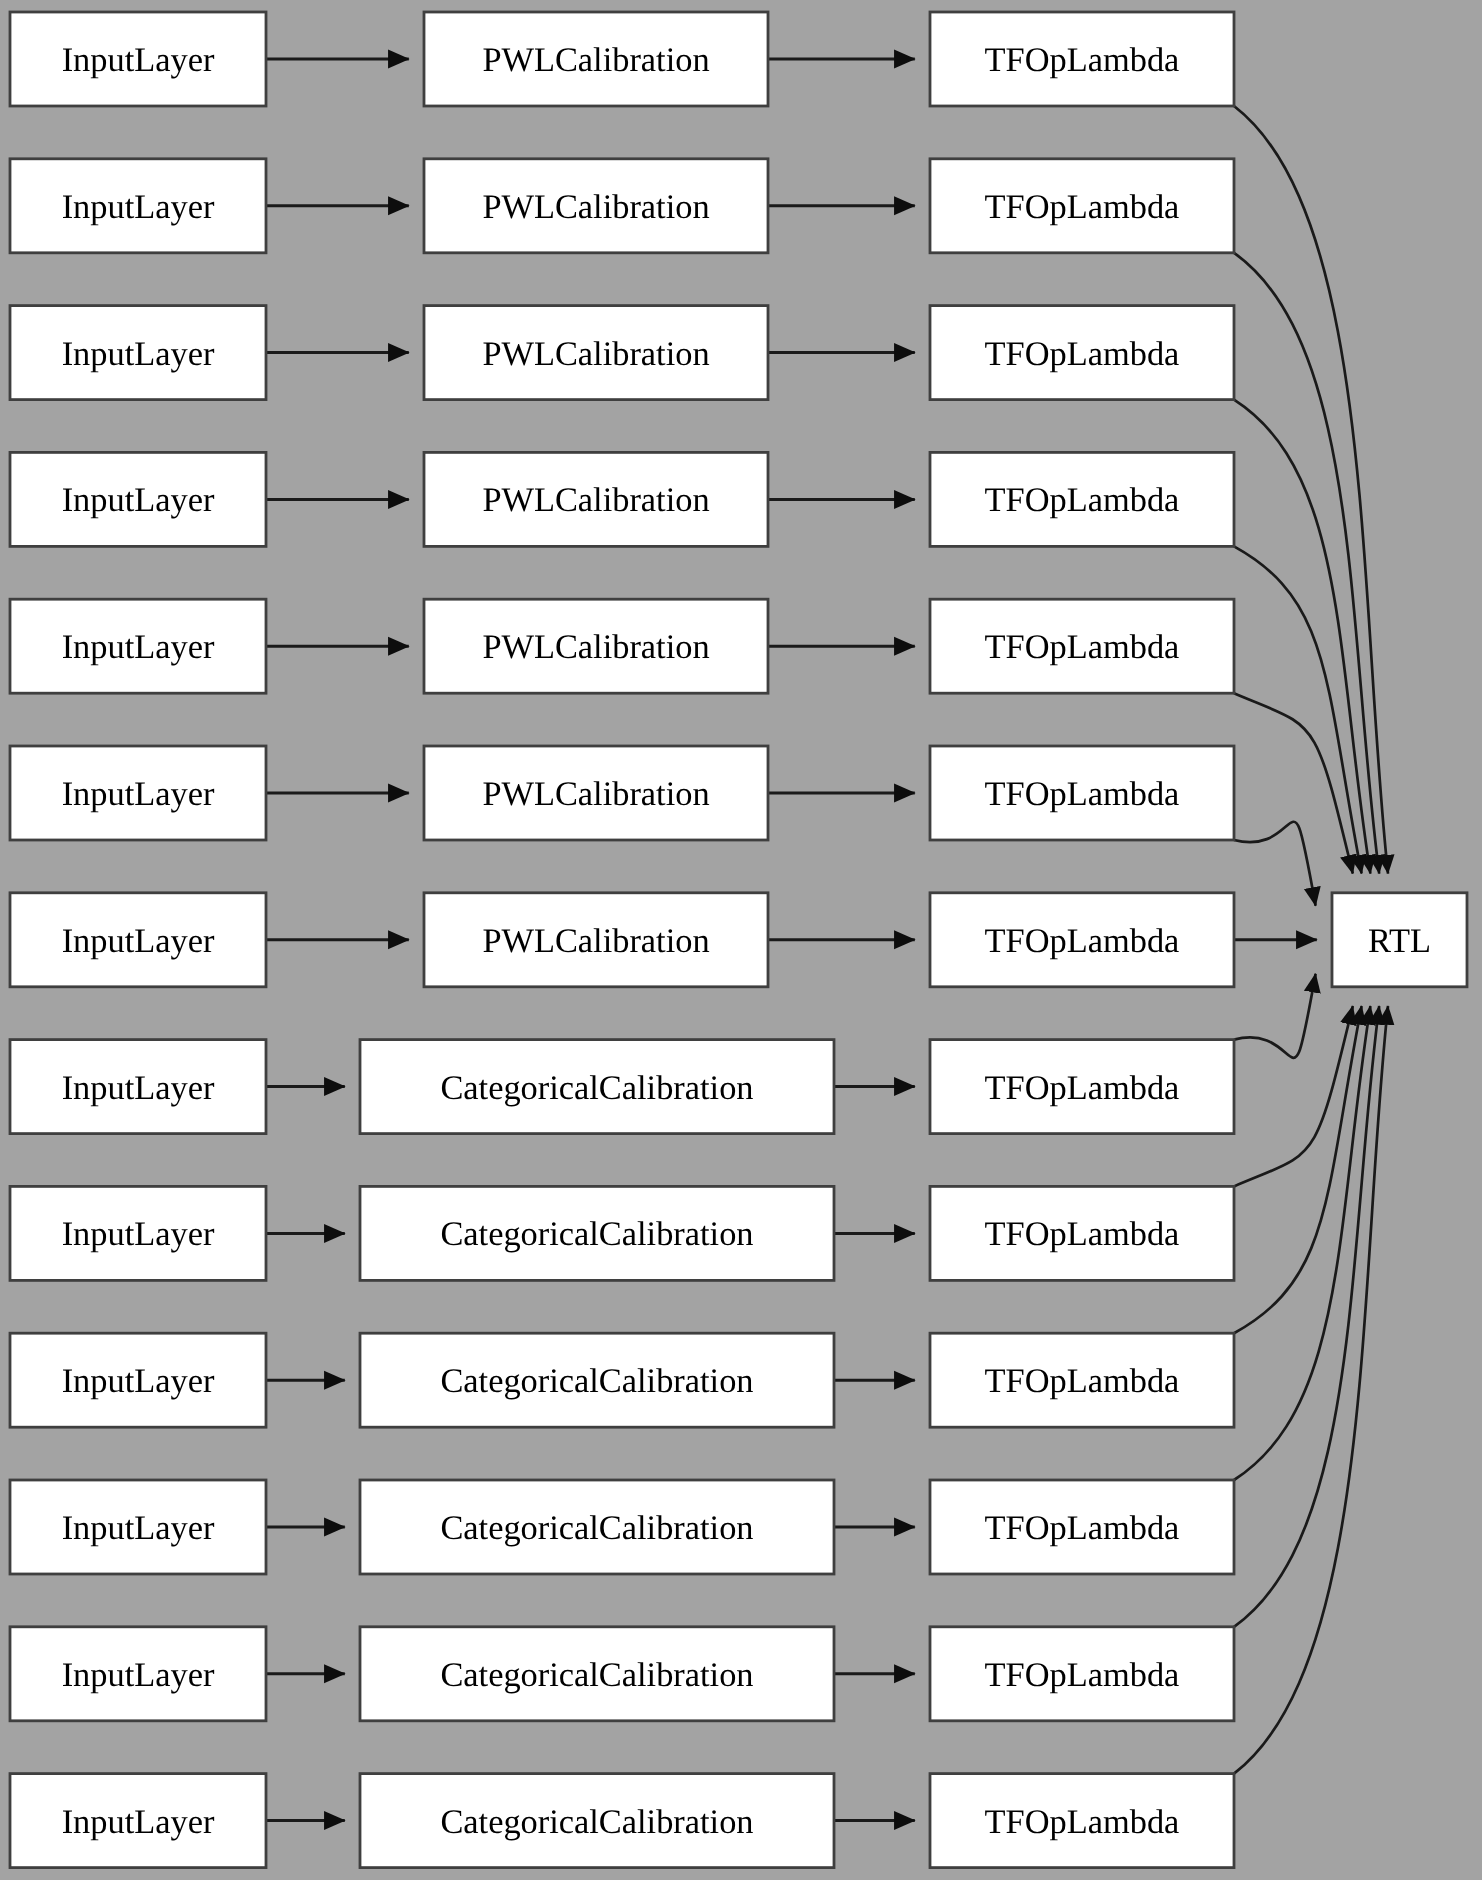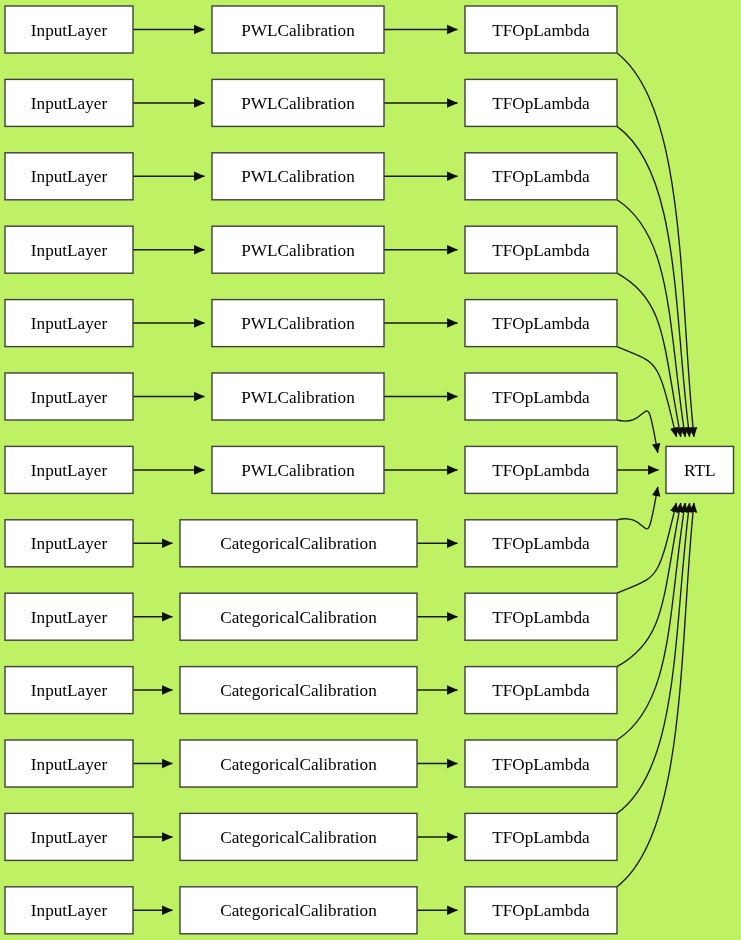--- a/index.html
+++ b/index.html
@@ -7,21 +7,21 @@
     padding: 0;
     background: #ffffff;
   }
   body {
     font-family: "Liberation Serif", "DejaVu Serif", serif;
   }
   #graph-root {
     position: relative;
     width: 741px;
     height: 940px;
-    background: #bef264;
+    background: #a3a3a3;
     overflow: hidden;
   }
   #graph-svg {
     position: absolute;
     top: 0;
     left: 0;
     width: 741px;
     height: 940px;
   }
   .node-box {

